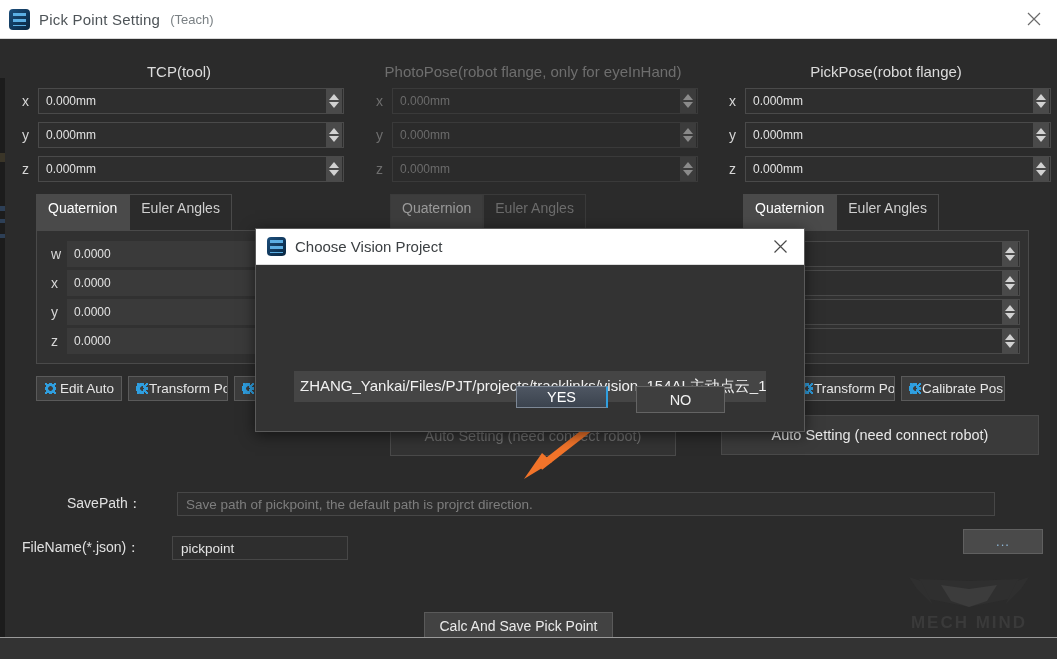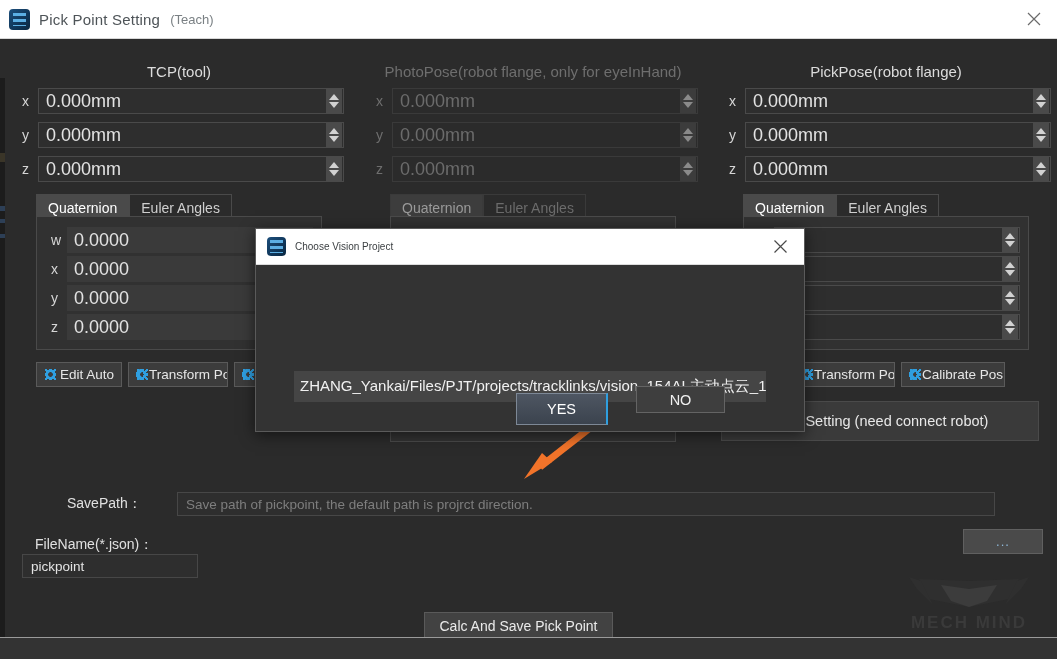--- a/index.html
+++ b/index.html
@@ -88,42 +88,42 @@
     font-size: 14px; color: #d6d6d6;
   }
   .field-label.disabled { color: #6e6e6e; }
   .spin {
     flex: 1; height: 26px; position: relative;
     background: #2e2e2e; border: 1px solid #4a4a4a;
     display: flex; align-items: center;
   }
   .spin.disabled { background: #2b2b2b; border-color: #3a3a3a; }
   .spin .val {
-    padding-left: 7px; font-size: 18px; color: #e3e3e3;
+    padding-left: 7px; font-size: 12px; color: #e3e3e3;
     white-space: nowrap; overflow: hidden;
   }
   .spin.disabled .val { color: #6b6b6b; }
   .spin .arrows {
     position: absolute; right: 1px; top: 0px; width: 16px; height: 24px;
     display: flex; flex-direction: column; justify-content: center; align-items: center;
     background: #4a4a4a; gap: 2px;
   }
   .spin.disabled .arrows { background: #3c3c3c; }
   .arrow-u, .arrow-d {
     width: 0; height: 0; border-left: 5px solid transparent; border-right: 5px solid transparent;
   }
   .arrow-u { border-bottom: 6px solid #d2d2d2; }
   .arrow-d { border-top: 6px solid #d2d2d2; }
   .spin.disabled .arrow-u { border-bottom-color: #8a8a8a; }
   .spin.disabled .arrow-d { border-top-color: #8a8a8a; }
 
   
   .tabbar { display: flex; margin-top: 12px; padding-left: 22px; }
   .tab {
-    padding: 5px 11px 0 11px; font-size: 14px;
+    padding: 5px 11px 14px 11px; font-size: 14px;
     background: #2b2b2b; color: #cfcfcf; border: 1px solid #4a4a4a;
     border-bottom: none; cursor: pointer; white-space: nowrap;
   }
   .tab.active { background: #4a4a4a; color: #ffffff; }
   .tab.disabled { color: #6b6b6b; border-color: #3a3a3a; }
   .tab.active.disabled { background: #3d3d3d; color: #9a9a9a; }
 
   .tabpane {
     background: #313131; border: 1px solid #4a4a4a;
     padding: 6px 8px 10px 8px; margin-left: 22px;
@@ -176,21 +176,21 @@
   }
   .txtinput.ph { color: #7e7e7e; }
   .dots-btn {
     position: absolute; left: 963px; top: 490px; width: 80px; height: 25px;
     background: #4a4a4a; border: 1px solid #606060;
     display: flex; align-items: center; justify-content: center;
     cursor: pointer;
   }
   .dots-btn span { color: #8fb8d8; font-size: 13px; letter-spacing: 1px; line-height: 6px; }
   .filename-row {
-    position: absolute; left: 22px; top: 497px; display: flex; align-items: center; flex-direction: column;
+    position: absolute; left: 22px; top: 497px; display: flex; align-items: center;
   }
   .calc-btn {
     position: absolute; left: 424px; top: 573px; width: 189px; height: 27px;
     background: #424242; border: 1px solid #5a5a5a;
     display: flex; align-items: center; justify-content: center;
     font-size: 14px; color: #eaeaea; cursor: pointer;
   }
 
   
   .watermark {
@@ -231,41 +231,41 @@
     border-radius: 4px;
     background: linear-gradient(135deg,#1d4f7c 0%,#0f3558 60%,#0a2740 100%);
     position: relative;
   }
   .dlg-icon::before {
     content: ""; position: absolute; left: 3px; top: 3px; width: 13px; height: 13px;
     background:
       linear-gradient(to bottom,#5fb4ea 0 3px, transparent 3px 6px, #5fb4ea 6px 9px, transparent 9px 12px, #5fb4ea 12px 13px);
     opacity: .95;
   }
-  .dlg-title-text { font-size: 10px; color: #3c4043; }
+  .dlg-title-text { font-size: 15px; color: #3c4043; }
   .dlg-close {
     position: absolute; right: 4px; top: 0; width: 40px; height: 35px;
     display: flex; align-items: center; justify-content: center; cursor: pointer;
   }
   .dlg-body { position: relative; height: 167px; }
   .dlg-q {
     position: absolute; left: 40px; top: 33px;
     font-size: 21px; color: #f0f0f0; white-space: nowrap;
   }
   .dlg-path {
     position: absolute; left: 38px; top: 106px; width: 472px; height: 31px;
     background: #454545; display: flex; align-items: center; padding-left: 6px;
     font-size: 15px; color: #f1f1f1; white-space: nowrap; overflow: hidden;
   }
   .dlg-yes {
-    position: absolute; left: 516px; top: 386px; width: 92px; height: 32px;
+    position: absolute; left: 516px; top: 386px; width: 92px; height: 22px;
     background: linear-gradient(to bottom,#4e5662,#3b434e);
     border: 1px solid #7d8896; border-right: 2px solid #2f9fe0;
     display: flex; align-items: center; justify-content: center;
-    font-size: 14.5px; color: #ffffff; cursor: pointer; z-index: 6; margin-top: 7px;
+    font-size: 14.5px; color: #ffffff; cursor: pointer; z-index: 6;
   }
   .dlg-no {
     position: absolute; left: 636px; top: 386px; width: 89px; height: 27px;
     background: #3e3e3e; border: 1px solid #646464;
     display: flex; align-items: center; justify-content: center;
     font-size: 14.5px; color: #efefef; cursor: pointer; z-index: 6;
   }
 </style>
 </head>
 <body>

